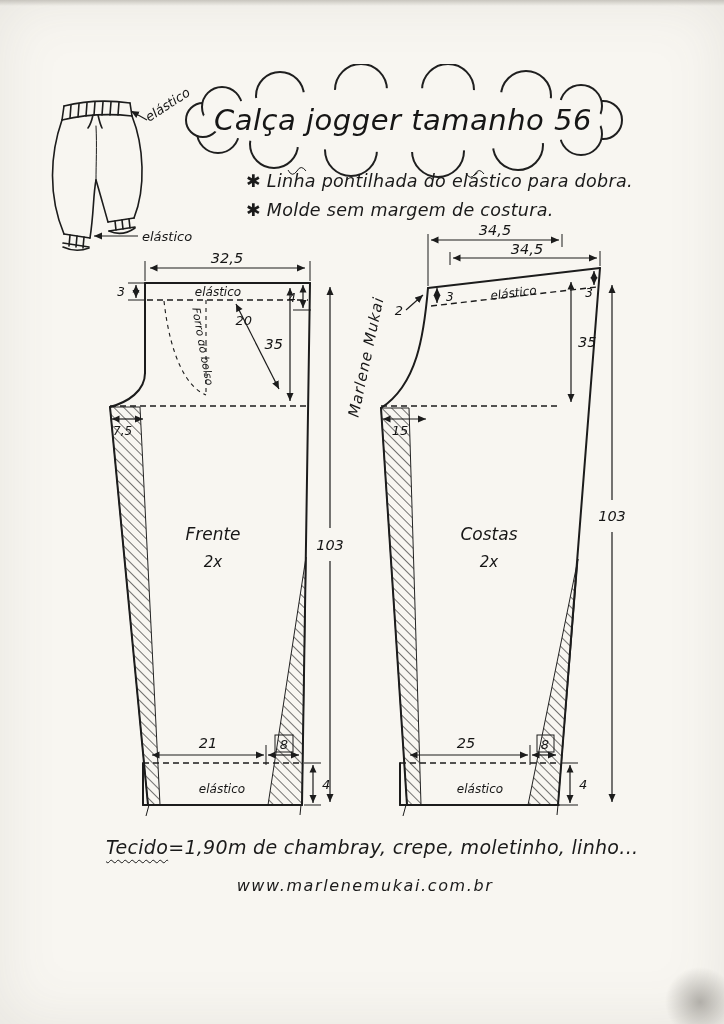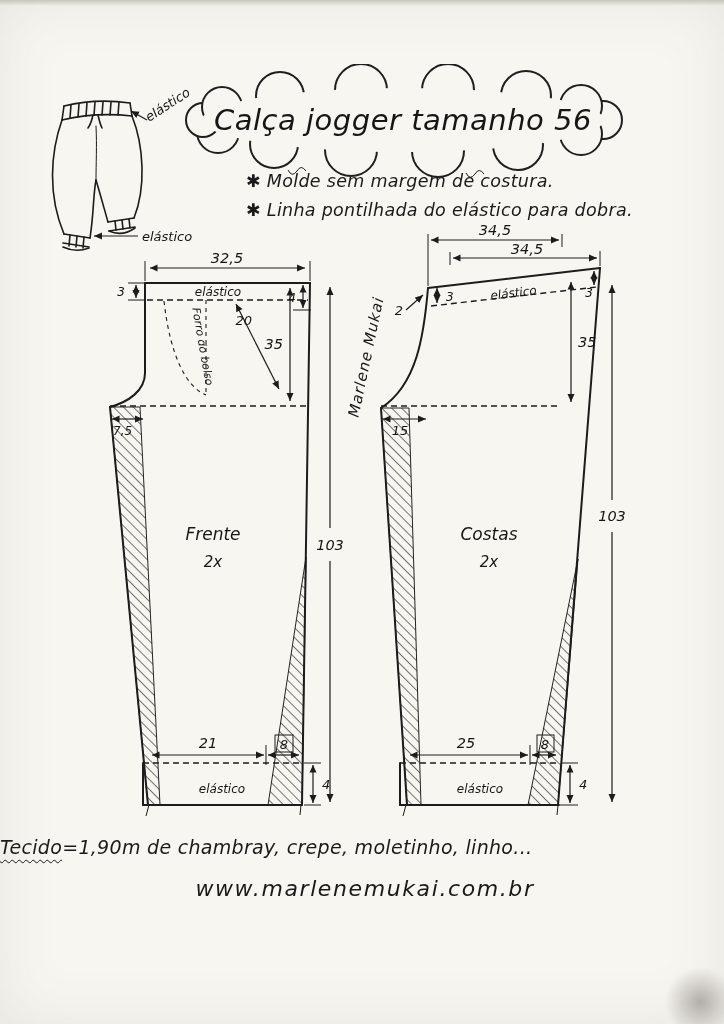--- a/index.html
+++ b/index.html
@@ -13,23 +13,23 @@
     background:linear-gradient(#a8a49c, rgba(168,164,156,0)); opacity:.55; }
   .blotch { position:absolute; right:-16px; bottom:-18px; width:80px; height:80px;
     background:radial-gradient(circle, #8f8c86 0%, rgba(143,140,134,0) 62%); opacity:.65; }
   .abs { position:absolute; }
   .notes { position:absolute; left:246px; top:170px; width:470px;
     font-size:17.5px; font-style:italic; line-height:1.35; letter-spacing:.3px; }
   .notes p { margin:0 0 5px 0; }
 
   .footer { position:absolute; left:0; top:836px; width:724px;
     font-style:italic; font-size:19px; letter-spacing:.3px; }
-  .footer p { margin:0 0 12px 0; }
+  .footer p { margin:0 0 12px 0; padding-left:106px; }
   .footer .site { padding-left:6px; text-align:center; letter-spacing:1.6px;
-    font-size:22px; margin-top:18px; }
+    font-size:16px; margin-top:18px; }
   .lead { text-decoration-line:underline; text-decoration-style:wavy;
     text-decoration-thickness:1px; text-underline-offset:5px; }
 
   
   svg text { font-family:"DejaVu Sans", sans-serif; font-style:italic; fill:#161616; }
   .fs11{font-size:11px}.fs12{font-size:12px}.fs13{font-size:13px}
   .fs14{font-size:14.5px}.fs15{font-size:15px}.fs17{font-size:17px}
   .title-text{font-size:29px; letter-spacing:.5px;}
   .ol   { fill:none; stroke:#1c1c1c; stroke-width:2;   stroke-linecap:round; stroke-linejoin:round; }
   .thin { fill:none; stroke:#1c1c1c; stroke-width:1; }
@@ -109,22 +109,22 @@
       <circle class="cloud" cx="358" cy="32" r="25"></circle>
         <circle class="cloud" cx="413" cy="42" r="21"></circle>
       <ellipse cx="235" cy="56" rx="201" ry="32" fill="#f8f6f1"></ellipse>
       <path class="thin" d="M120,106 q4,8 9,1 q4,-7 9,0"></path>
       <path class="thin" d="M298,109 q4,8 9,1 q4,-7 9,0"></path>
     </g>
     <text class="title-text" x="235" y="66" text-anchor="middle">Calça jogger tamanho 56</text>
   </svg>
 
   <div class="notes">
+    <p>✱ Linha pontilhada do elástico para dobra.</p>
     <p>✱ Molde sem margem de costura.</p>
-    <p>✱ Linha pontilhada do elástico para dobra.</p>
   </div>
 
   <svg class="abs" style="left:0;top:225px" width="724" height="600" viewBox="0 0 724 600">
     <defs>
       <pattern id="hatch" width="7" height="7" patternUnits="userSpaceOnUse" patternTransform="rotate(-45)">
         <rect width="7" height="7" fill="#f8f6f1"></rect>
         <line x1="0" y1="0" x2="0" y2="7" stroke="#2a2a2a" stroke-width="1.3"></line>
       </pattern>
       <marker id="ae" markerUnits="userSpaceOnUse" markerWidth="10" markerHeight="8" refX="8" refY="4" orient="auto">
           <path d="M0,0.5 L8,4 L0,7.5 z" fill="#1c1c1c"></path>

